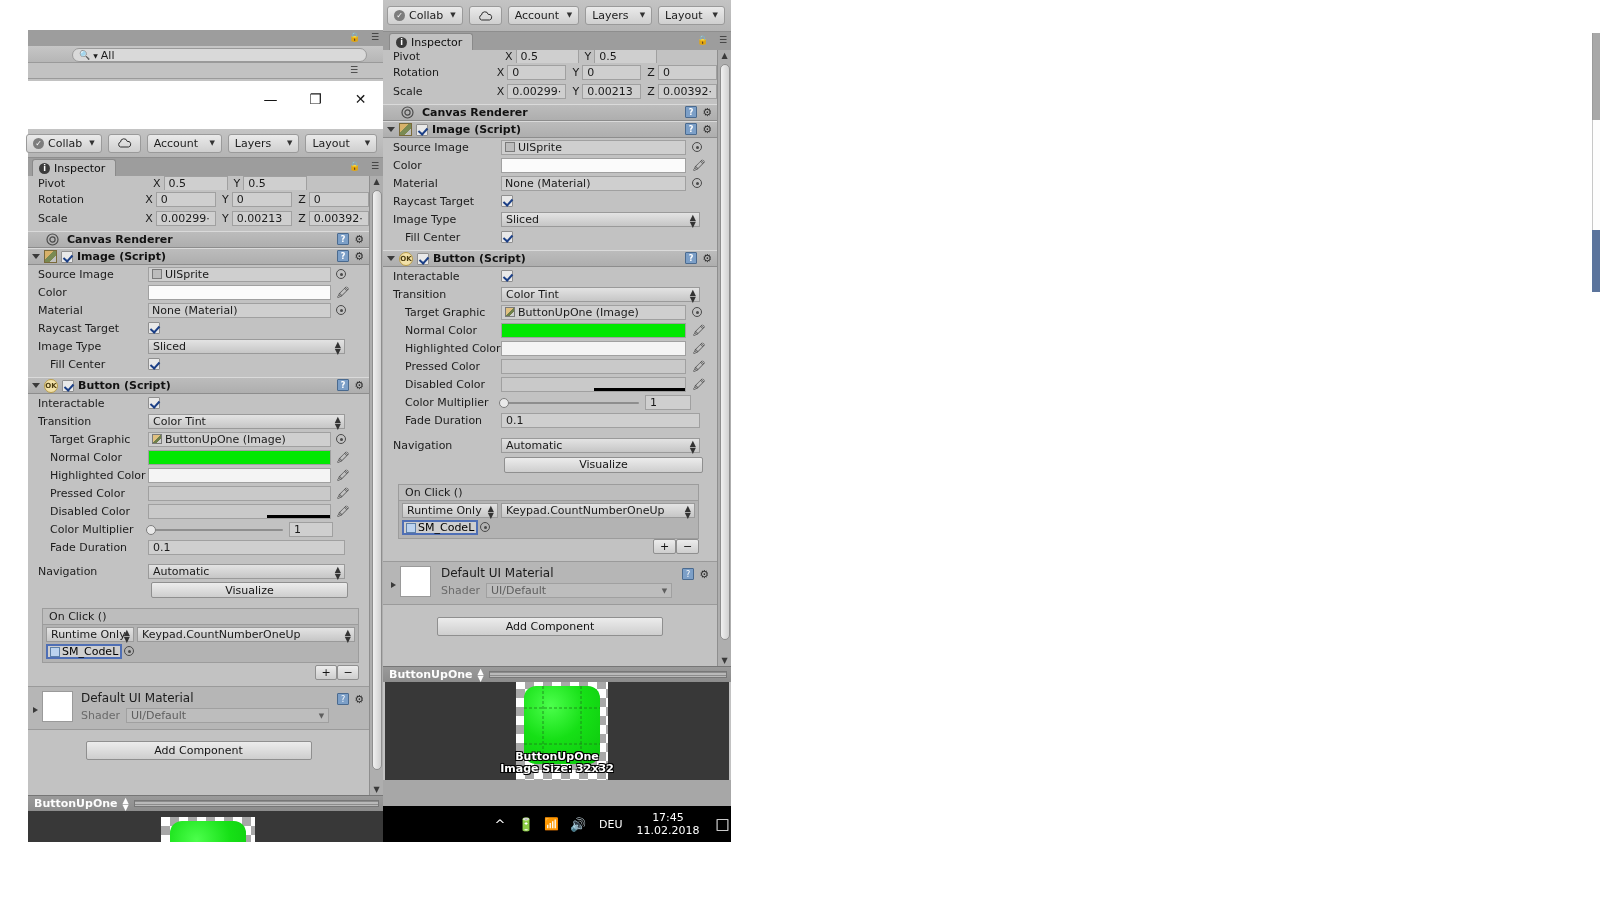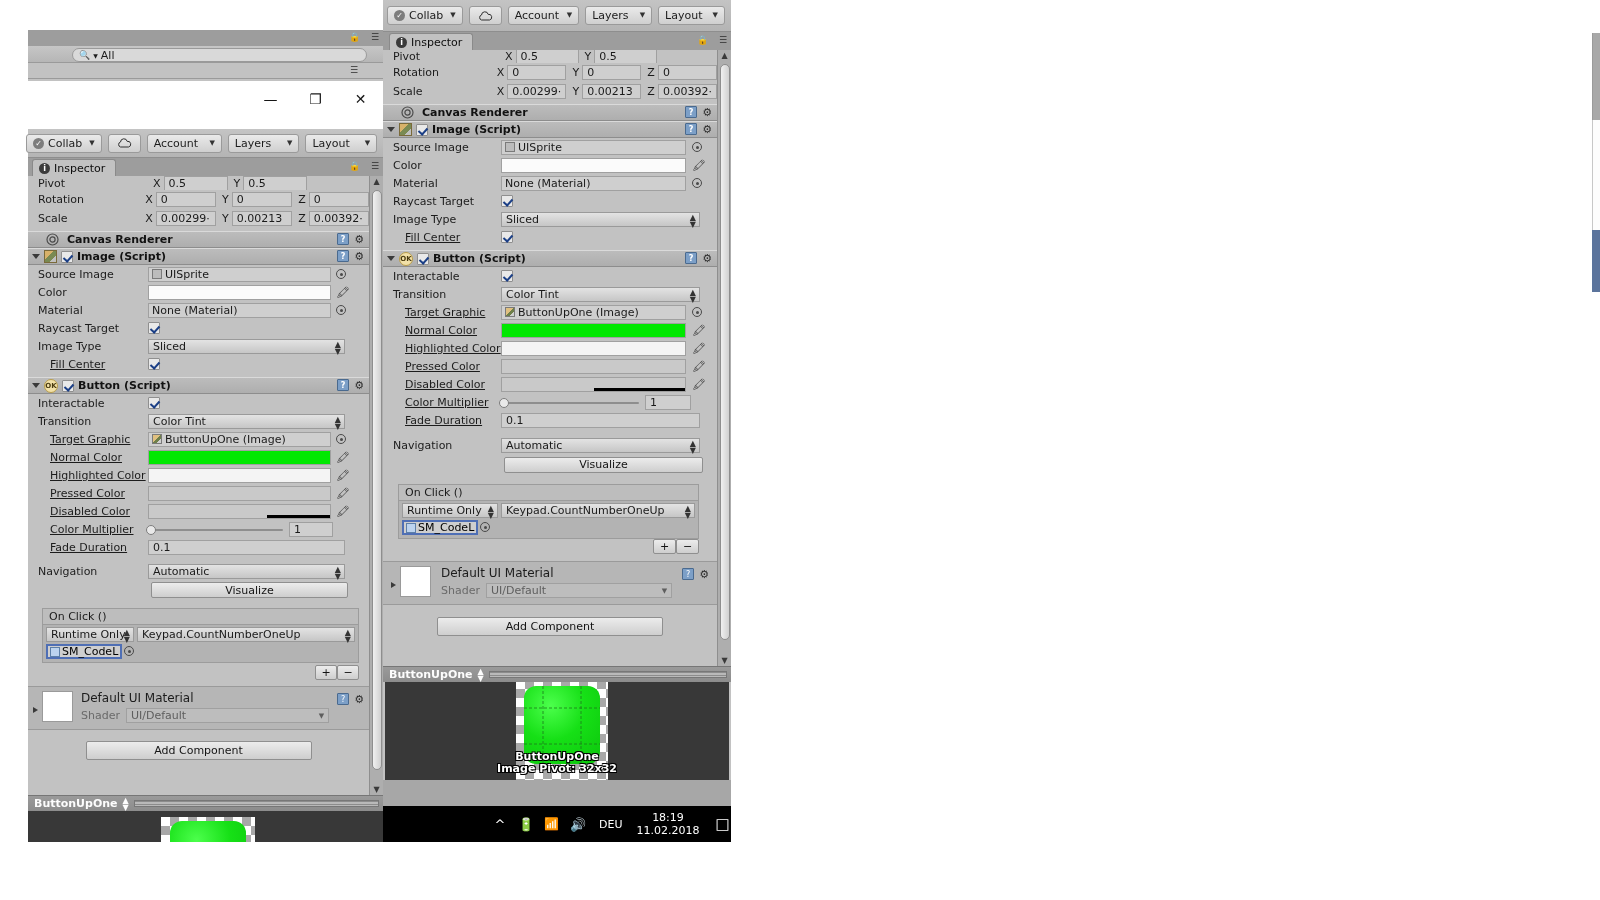--- a/index.html
+++ b/index.html
@@ -45,21 +45,21 @@
   }
   .tab .i-badge {
     width: 11px; height: 11px; border-radius: 50%; background: #3b3b3b; color: #fff;
     font-size: 8px; display:flex; align-items:center; justify-content:center; font-weight:bold;
   }
 
   
   .insp-body { background: #c2c2c2; position: relative; overflow: hidden; }
   .row { display: flex; align-items: center; height: 18px; font-size: 11px; color: #1a1a1a; }
   .lbl { padding-left: 10px; color: #1c1c1c; }
-  .lbl.ind { padding-left: 22px; text-decoration: underline; }
+  .lbl.ind { padding-left: 22px; }
   .field {
     background: #cfcfcf; border: 1px solid #a0a0a0;
     height: 15px; font-size: 11px; color: #1a1a1a;
     display: flex; align-items: center; padding: 0 4px;
   }
   .field.white { background: #fbfbfb; }
   .popup {
     background: linear-gradient(#e3e3e3,#c6c6c6); border:1px solid #9a9a9a;
     height: 15px; font-size: 11px; color:#1a1a1a;
     display:flex; align-items:center; padding: 0 4px; position: relative;
@@ -756,33 +756,33 @@
       <div class="checker" style="position:absolute; left:131px; top:-2px; width:92px; height:108px;"></div>
       <div class="sprite-green" style="position:absolute; left:139px; top:4px; width:76px; height:78px;">
         <svg width="76" height="78" viewBox="0 0 76 78" style="position:absolute; left:0; top:0;">
           <line x1="19" y1="0" x2="19" y2="78" stroke="#1c7a1c" stroke-width="0.8" stroke-dasharray="3,2"></line>
           <line x1="57" y1="0" x2="57" y2="78" stroke="#1c7a1c" stroke-width="0.8" stroke-dasharray="3,2"></line>
           <line x1="0" y1="22" x2="76" y2="22" stroke="#1c7a1c" stroke-width="0.8" stroke-dasharray="3,2"></line>
           <line x1="0" y1="58" x2="76" y2="58" stroke="#1c7a1c" stroke-width="0.8" stroke-dasharray="3,2"></line>
         </svg>
       </div>
       <div class="sprite-label" style="top:68px;">ButtonUpOne</div>
-      <div class="sprite-label" style="top:80px;">Image Pivot: 32x32</div>
+      <div class="sprite-label" style="top:80px;">Image Size: 32x32</div>
     </div>
 
     <div style="position:absolute; left:0; top:780px; width:348px; height:26px; background:#a7a7a7;"></div>
 
     <div class="taskbar" style="position:absolute; left:0; top:806px; width:348px; height:36px;">
       <span class="tb-ico" style="width:26px; margin-left:104px;">^</span>
       <span class="tb-ico" style="width:26px;">🔋</span>
       <span class="tb-ico" style="width:26px; font-size:12px;">📶</span>
       <span class="tb-ico" style="width:26px;">🔊</span>
       <span style="font-size:11px; margin-left:8px;">DEU</span>
       <span class="clock" style="margin-left:14px;">
-        <span>18:19</span><br>
+        <span>17:45</span><br>
         <span>11.02.2018</span>
       </span>
       <span class="tb-ico" style="margin-left:16px; font-size:15px;">□</span>
     </div>
   </div>
 
   <div style="position:absolute; left:1592px; top:33px; width:8px; height:87px; background:#a8a8a8; border-left:1px solid #9a9a9a;"></div>
   <div style="position:absolute; left:1592px; top:120px; width:8px; height:110px; background:#fdfdfd; border-left:1px solid #c8c8c8;"></div>
   <div style="position:absolute; left:1592px; top:230px; width:8px; height:62px; background:#5b749c;"></div>
 

